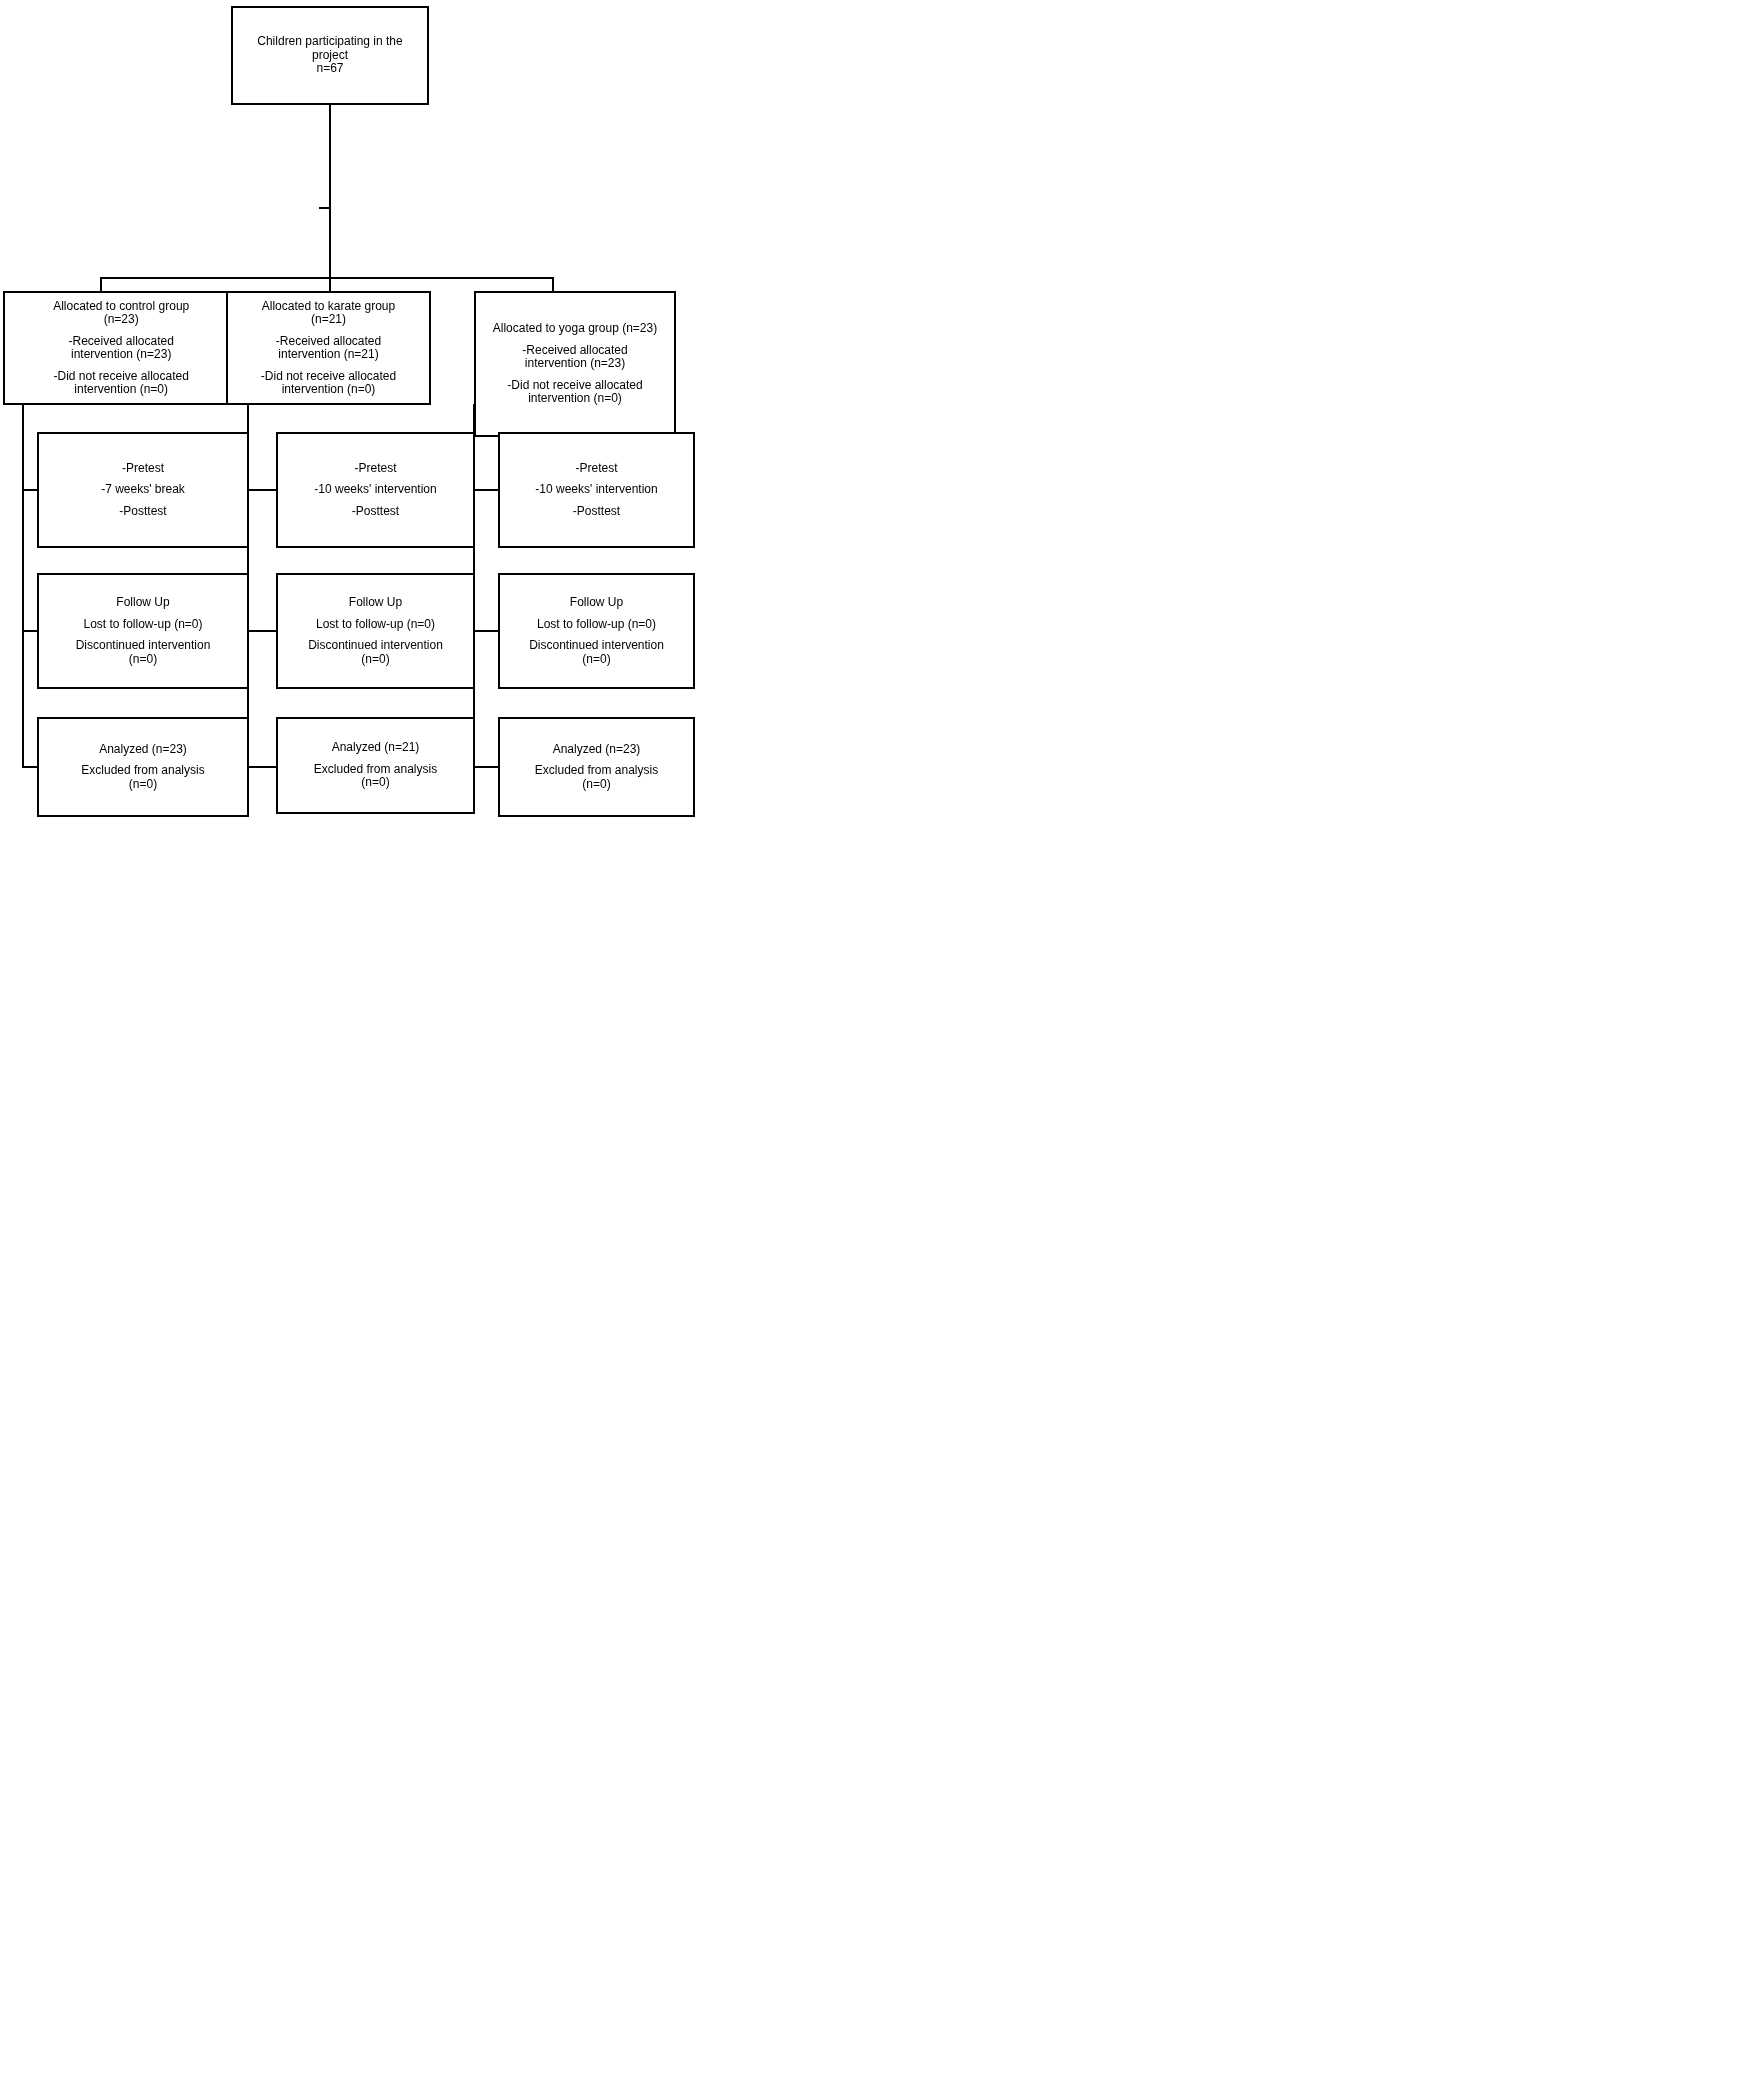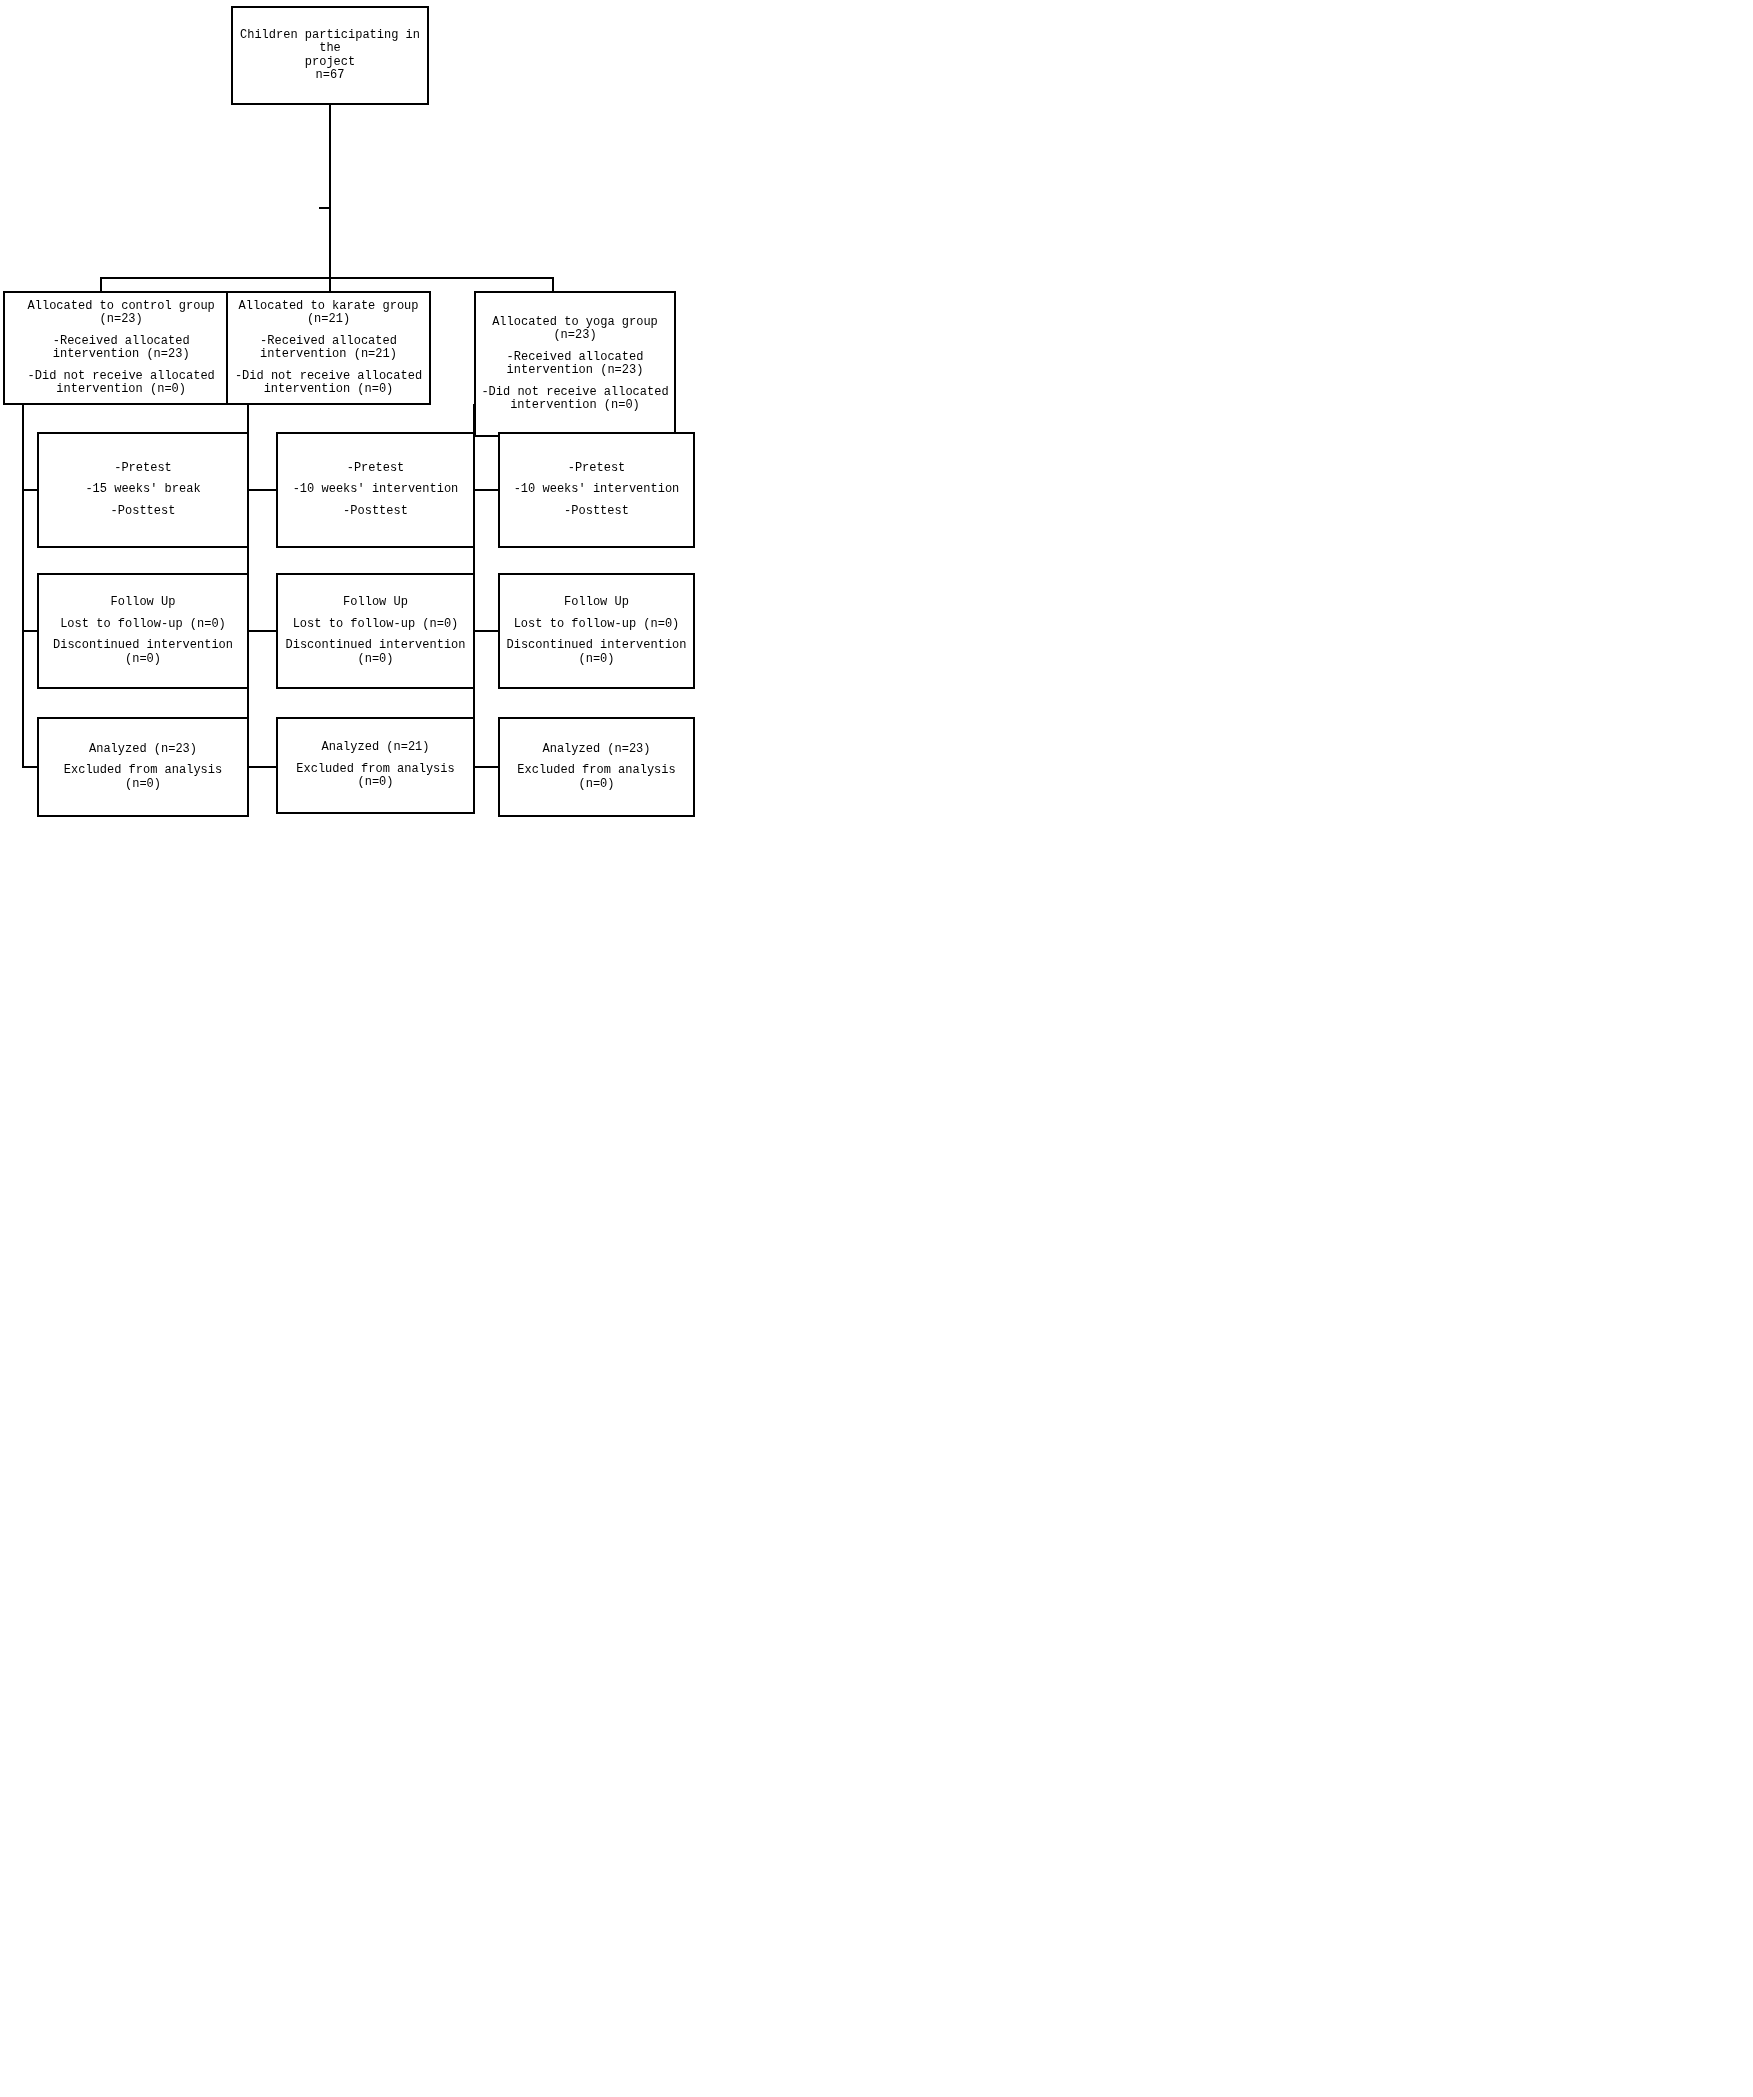--- a/index.html
+++ b/index.html
@@ -1,20 +1,20 @@
 <!DOCTYPE html>
 <html style="--ink: #000000; --paper: #ffffff;font-size:8.6px"><head>
 <meta charset="utf-8">
 <style>
   html,body{margin:0;padding:0;background:#ffffff;}
   .stage{
     position:relative;
     width:701px;height:839px;
     background:var(--paper,#ffffff);
-    font-family:Liberation Mono, monospace;
+    font-family:Liberation Sans, sans-serif;
     color:var(--ink,#000000);
     overflow:hidden;
   }
   .box{
     position:absolute;
     box-sizing:border-box;
     border:2.7px solid var(--ink,#000000);
     background:var(--paper,#ffffff);
     display:flex;flex-direction:column;
     justify-content:center;align-items:center;
@@ -88,21 +88,21 @@
   <div class="box" style="left:474px;top:291px;width:202px;height:146px">
     <p class="para">Allocated to yoga group (n=23)</p>
     <p class="para">-Received allocated
 intervention (n=23)</p>
     <p class="para">-Did not receive allocated
 intervention (n=0)</p>
   </div>
 
   <div class="box" style="left:37px;top:432px;width:212px;height:116px">
     <p class="para">-Pretest</p>
-    <p class="para">-15 weeks' break</p>
+    <p class="para">-7 weeks' break</p>
     <p class="para">-Posttest</p>
   </div>
   <div class="box" style="left:276px;top:432px;width:199px;height:116px">
     <p class="para">-Pretest</p>
     <p class="para">-10 weeks' intervention</p>
     <p class="para">-Posttest</p>
   </div>
   <div class="box" style="left:498px;top:432px;width:197px;height:116px">
     <p class="para">-Pretest</p>
     <p class="para">-10 weeks' intervention</p>

